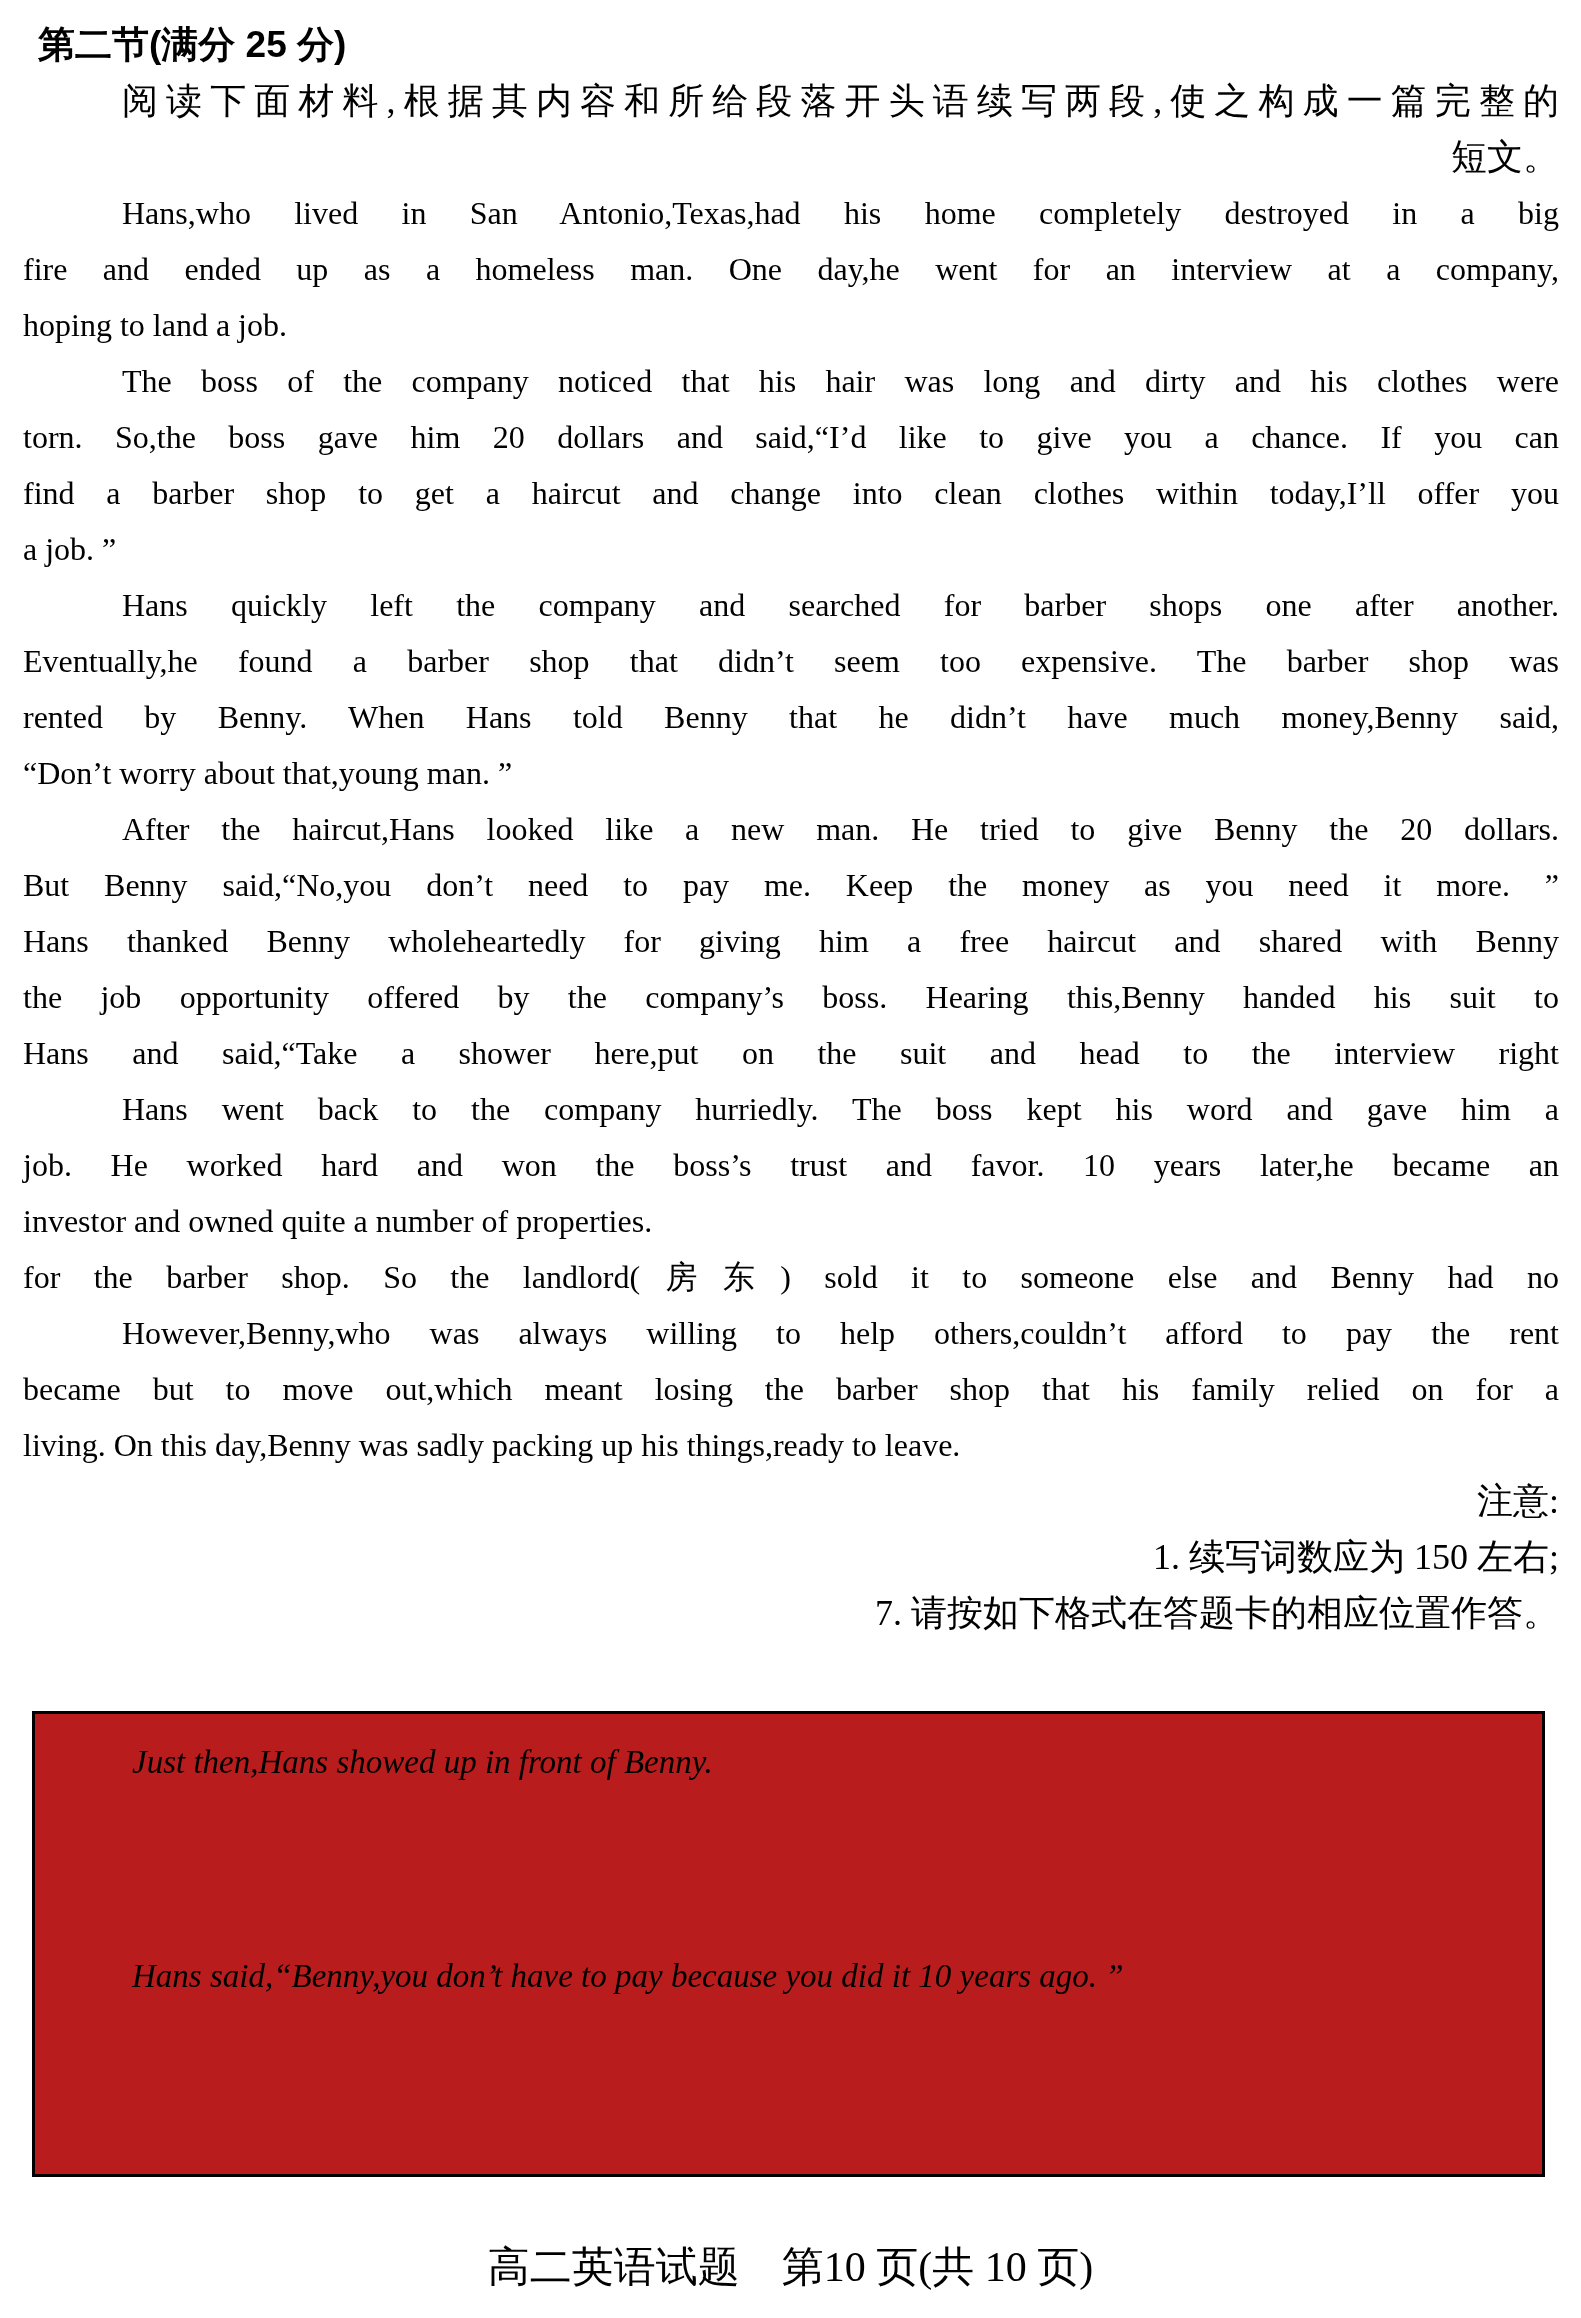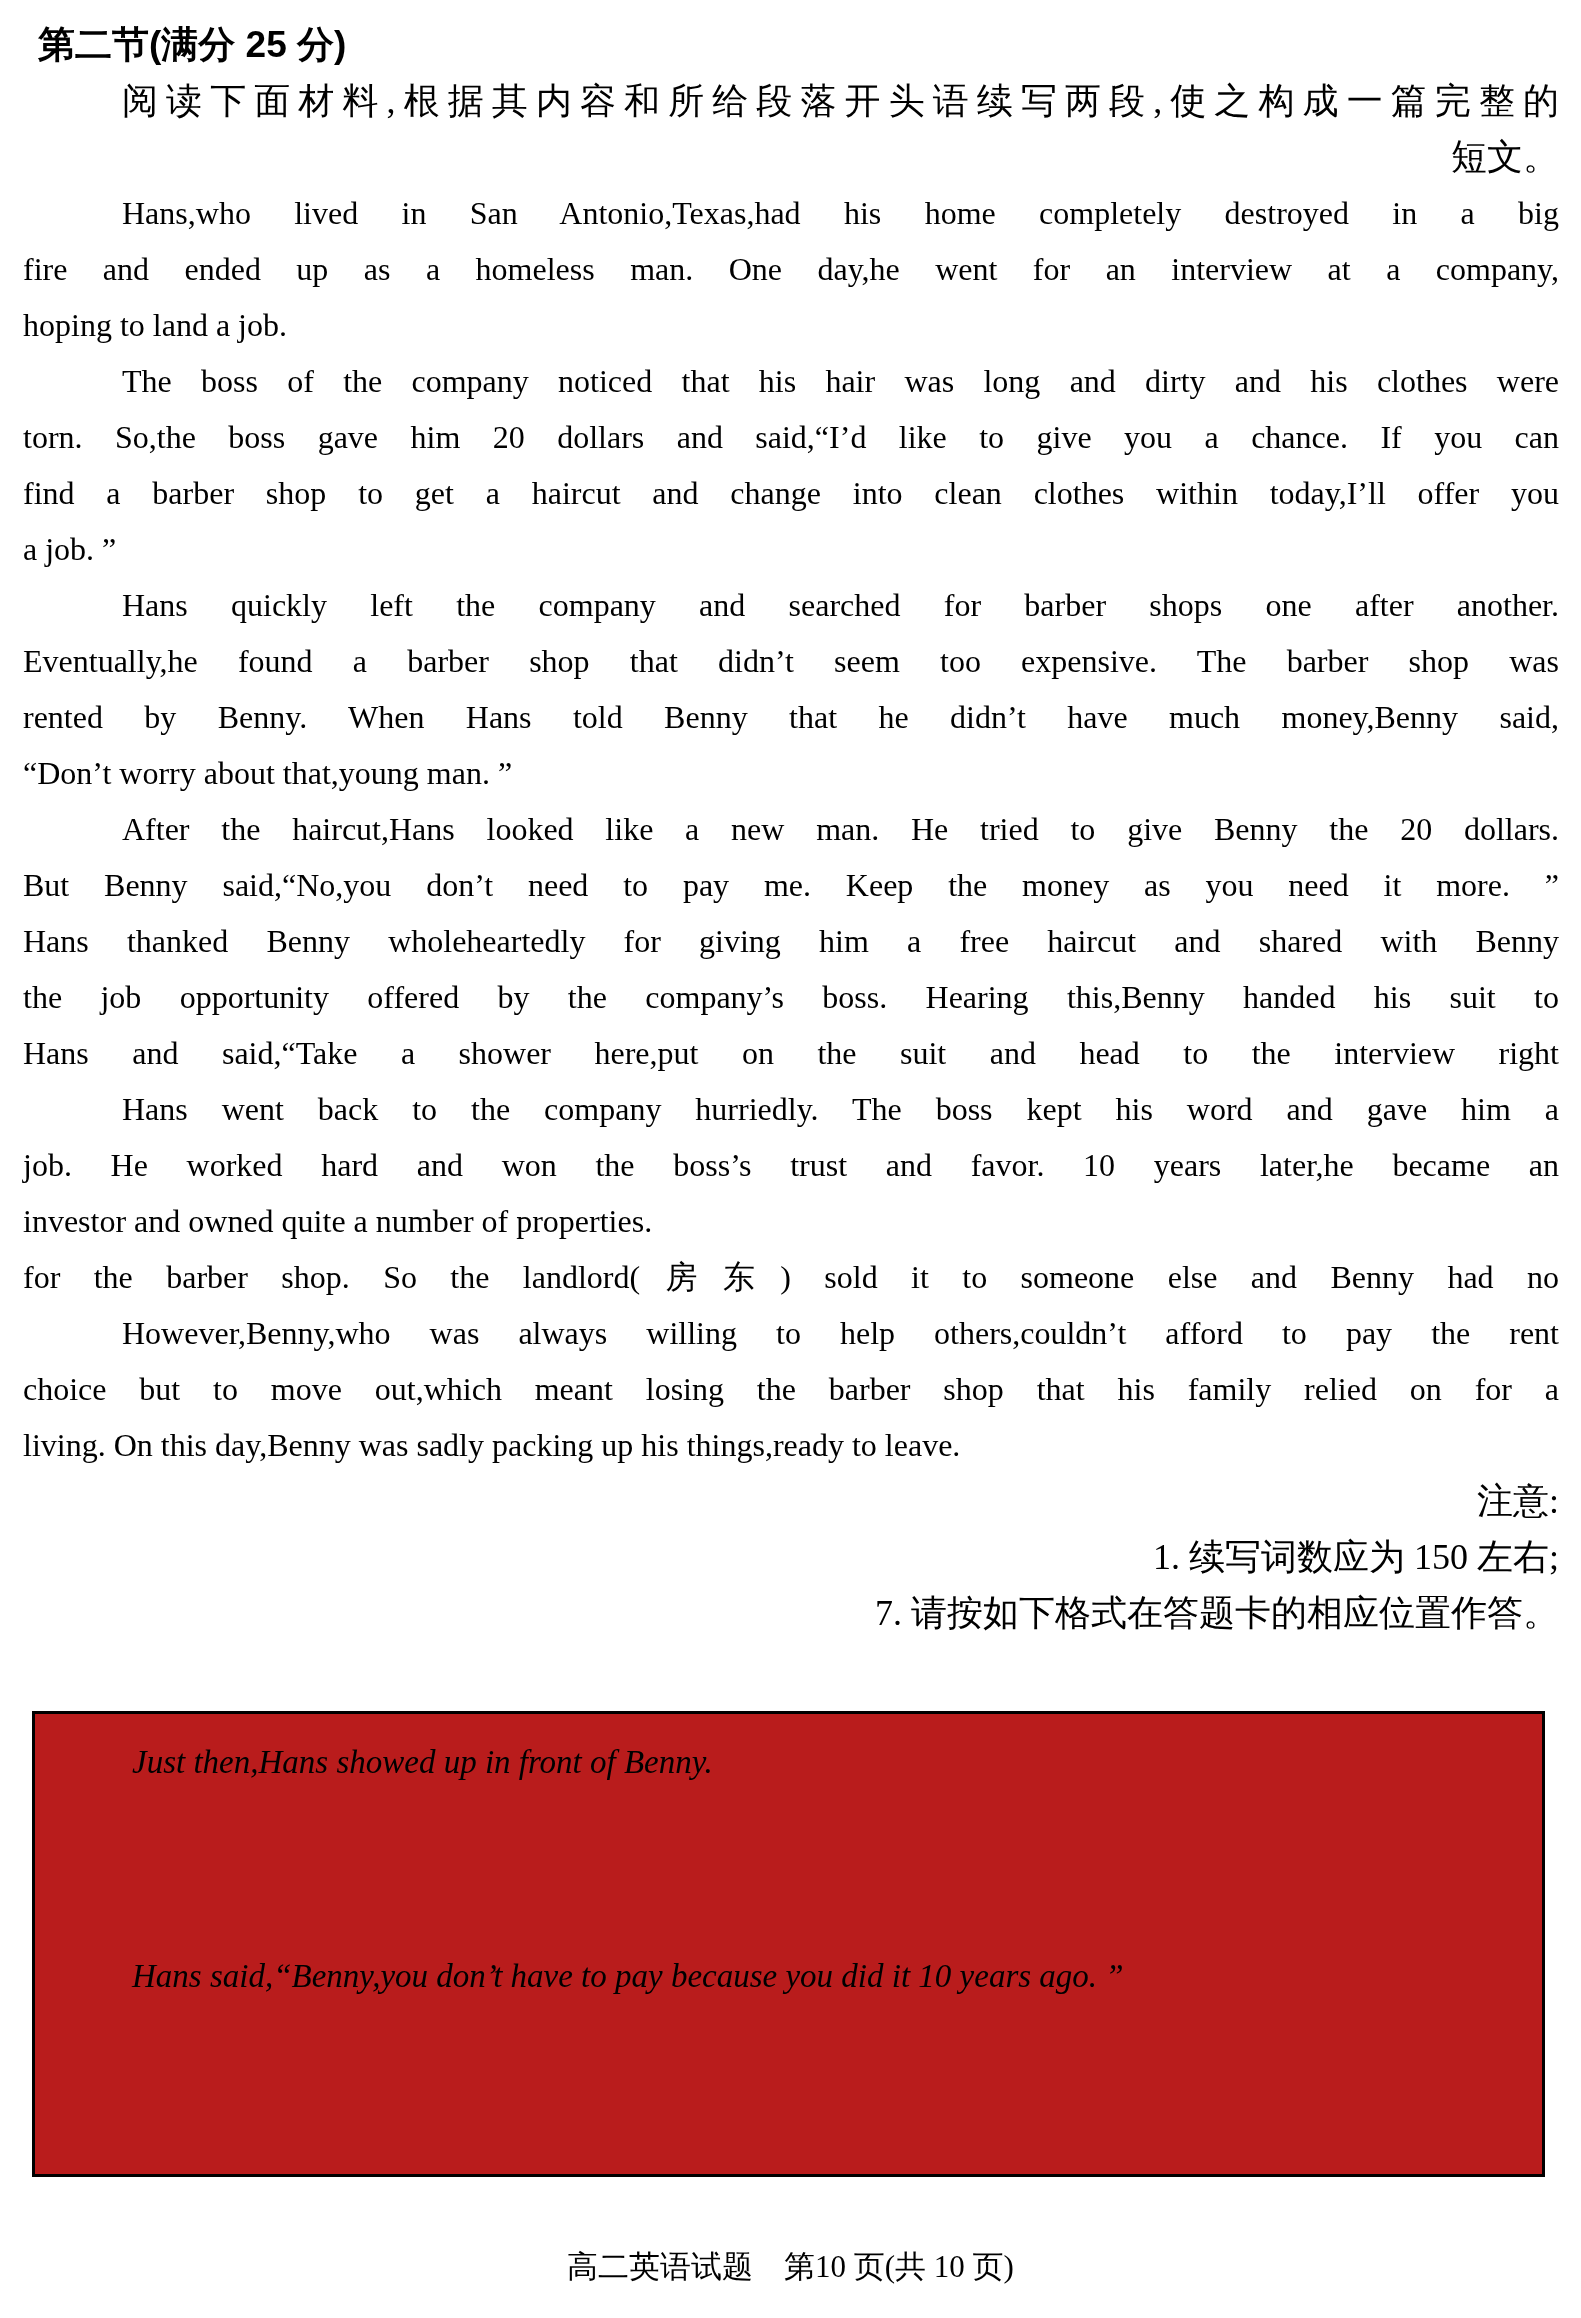--- a/index.html
+++ b/index.html
@@ -62,21 +62,21 @@
   }
   .opening.first { margin-top: 20px; }
   .opening.second { margin-top: 158px; }
   .footer {
     position: absolute;
     top: 2246px;
     left: 0;
     width: 1581px;
     text-align: center;
     font-family: "Liberation Serif", serif;
-    font-size: 31px;
+    font-size: 42px;
     line-height: 42px;
   }
 </style>
 </head>
 <body>
 
 <div class="page">
 
   <div class="content">
 
@@ -104,21 +104,21 @@
     <div class="line en j">Hans thanked Benny wholeheartedly for giving him a free haircut and shared with Benny</div>
     <div class="line en j">the job opportunity offered by the company’s boss. Hearing this,Benny handed his suit to</div>
     <div class="line en j">Hans and said,“Take a shower here,put on the suit and head to the interview right</div>
 
     <div class="line en j indent">Hans went back to the company hurriedly. The boss kept his word and gave him a</div>
     <div class="line en j">job. He worked hard and won the boss’s trust and favor. 10 years later,he became an</div>
     <div class="line en">investor and owned quite a number of properties.</div>
 
     <div class="line en j">for the barber shop. So the landlord(房东) sold it to someone else and Benny had no</div>
     <div class="line en j indent">However,Benny,who was always willing to help others,couldn’t afford to pay the rent</div>
-    <div class="line en j">choice but to move out,which meant losing the barber shop that his family relied on for a</div>
+    <div class="line en j">became but to move out,which meant losing the barber shop that his family relied on for a</div>
     <div class="line en">living. On this day,Benny was sadly packing up his things,ready to leave.</div>
 
     <div class="line zh indent-note">注意:</div>
     <div class="line zh indent-note">1. 续写词数应为 150 左右;</div>
     <div class="line zh indent-note">7. 请按如下格式在答题卡的相应位置作答。</div>
 
   </div>
 
   <div class="answer-box">
     <div class="opening first">Just then,Hans showed up in front of Benny.</div>

